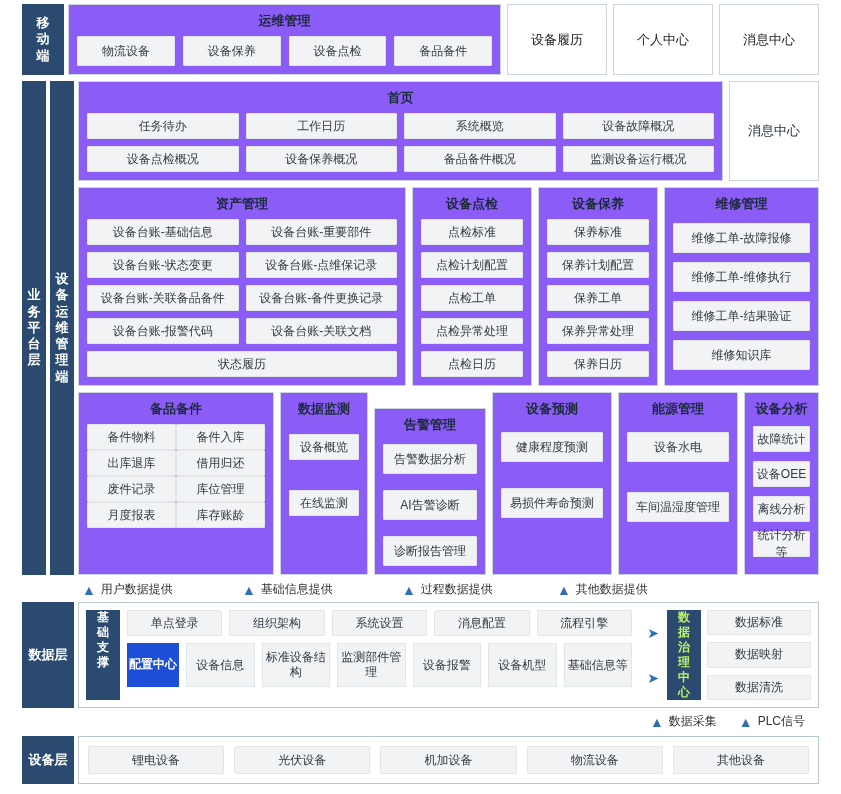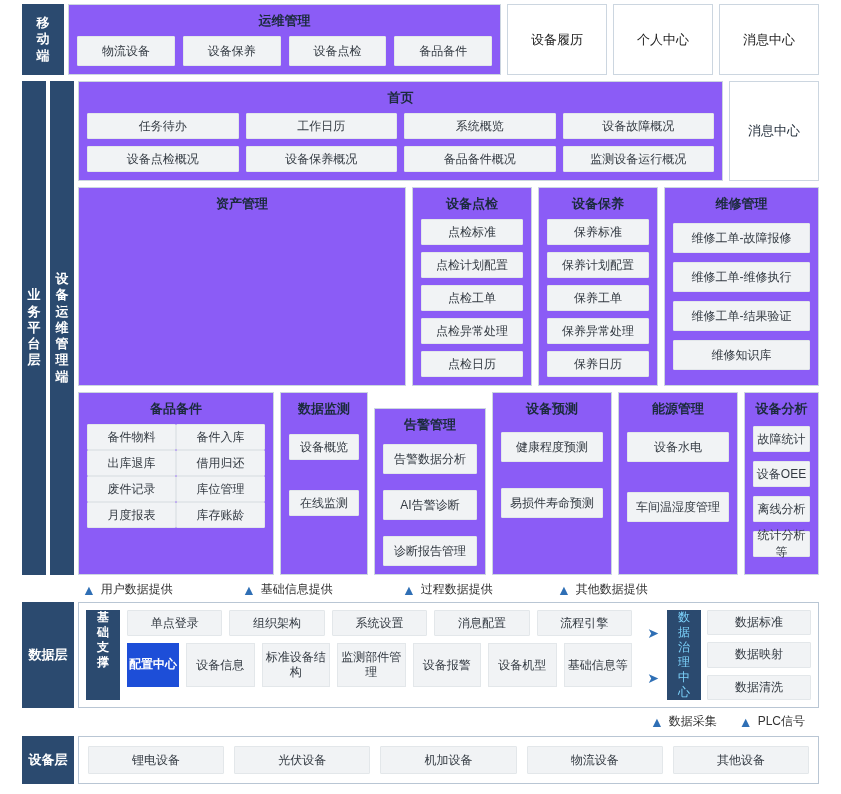--- a/index.html
+++ b/index.html
@@ -90,22 +90,22 @@
   .data-bot{display:flex;gap:7px;}
   .cfg-center{width:52px;background:#1d4ed8;color:#fff;display:flex;align-items:center;
     justify-content:center;text-align:center;font-size:12px;font-weight:bold;line-height:1.3;}
   .data-bot-rest{flex:1;display:grid;grid-template-columns:repeat(6,1fr);gap:7px;}
   .chip2{background:#f1f3f5;border:1px solid #e3e7ea;color:#333a42;font-size:12px;
     display:flex;align-items:center;justify-content:center;text-align:center;line-height:1.25;
     box-sizing:border-box;height:44px;}
   .gov{display:flex;align-items:stretch;gap:6px;margin-left:6px;}
   .gov-arrows{display:flex;flex-direction:column;justify-content:space-around;align-items:center;width:16px;}
   .gov-arrows .ra{color:#2f6fb5;font-size:14px;}
-  .gov-center{width:34px;background:#2b4a6f;color:#7dd3fc;display:flex;align-items:center;
-    justify-content:center;text-align:center;font-size:12px;font-weight:normal;line-height:1.25;}
+  .gov-center{width:34px;background:#2b4a6f;color:#bef264;display:flex;align-items:center;
+    justify-content:center;text-align:center;font-size:12px;font-weight:bold;line-height:1.25;}
   .gov-center span{display:block;width:1.2em;}
   .gov-list{width:104px;display:flex;flex-direction:column;justify-content:space-between;gap:7px;}
 
   .collect-row{display:flex;justify-content:flex-end;gap:22px;padding:5px 14px 4px 0;font-size:12px;}
   .collect-row .up{color:#2f6fb5;}
 
   
   .dev-band{display:flex;align-items:stretch;margin-top:2px;}
   .dev-label{width:52px;}
   .dev-box{flex:1;border:1px solid #b9c6d4;box-sizing:border-box;padding:9px;}
@@ -173,20 +173,33 @@
         </div>
         <div class="home-side">
           <span>消息中心</span>
         </div>
       </div>
 
       <div class="row2">
 
         <div class="card asset">
           <div class="card-title">资产管理</div>
+          <div class="pad">
+            <div class="grid2">
+              <div class="chip">设备台账-基础信息</div>
+              <div class="chip">设备台账-重要部件</div>
+              <div class="chip">设备台账-状态变更</div>
+              <div class="chip">设备台账-点维保记录</div>
+              <div class="chip">设备台账-关联备品备件</div>
+              <div class="chip">设备台账-备件更换记录</div>
+              <div class="chip">设备台账-报警代码</div>
+              <div class="chip">设备台账-关联文档</div>
+            </div>
+            <div class="chip" style="margin-top:7px;">状态履历</div>
+          </div>
         </div>
 
         <div class="card insp">
           <div class="card-title">设备点检</div>
           <div class="pad stack">
             <div class="chip">点检标准</div>
             <div class="chip">点检计划配置</div>
             <div class="chip">点检工单</div>
             <div class="chip">点检异常处理</div>
             <div class="chip">点检日历</div>

